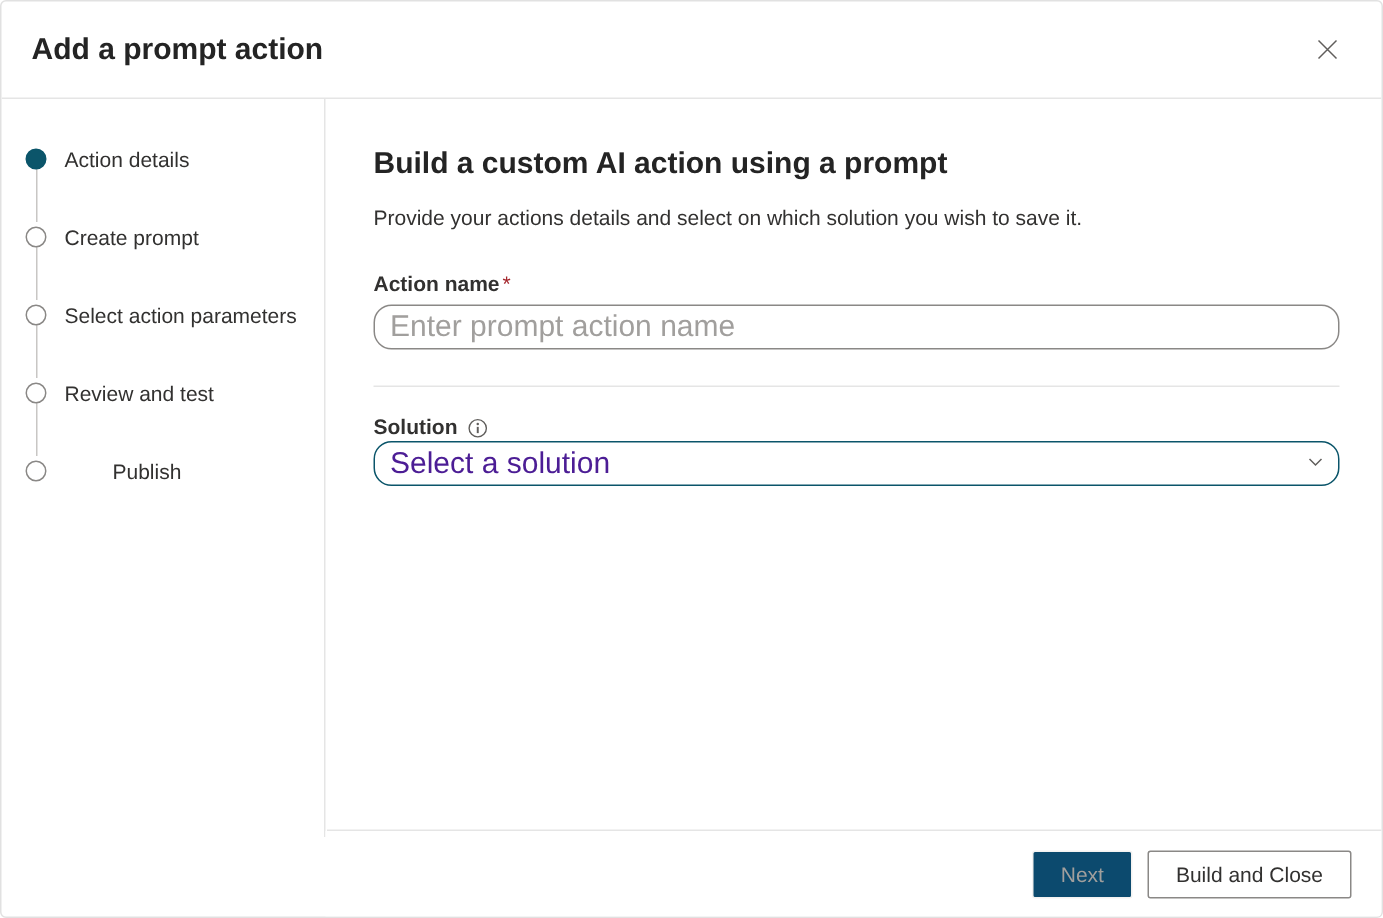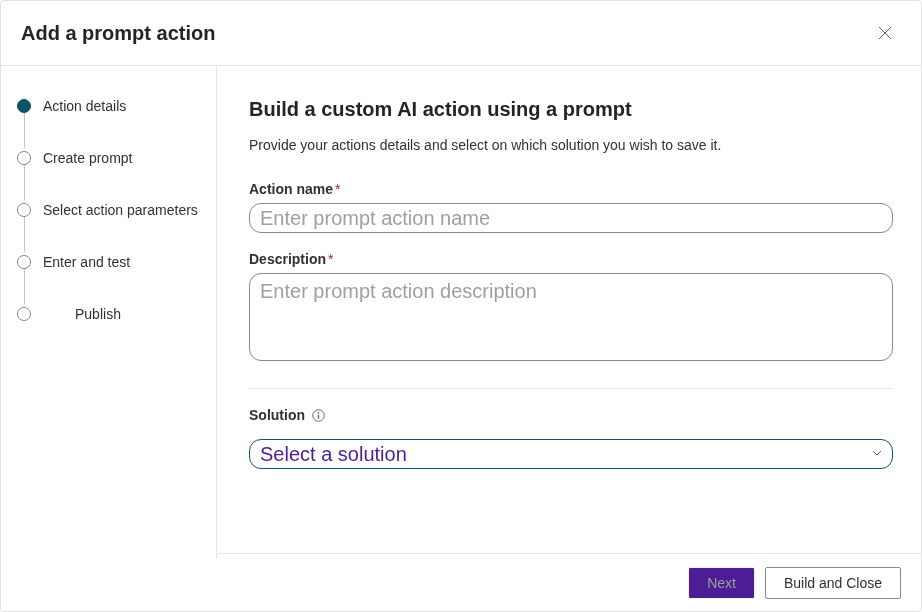--- a/index.html
+++ b/index.html
@@ -139,23 +139,23 @@
       position: absolute;
       right: 10px;
       top: 50%;
       transform: translateY(-50%);
       pointer-events: none;
       color: #605e5c;
     }
     .divider { border: none; border-top: 1px solid #e5e5e5; margin: 24px 0 18px; }
     .solution-row {
       display: flex;
-      align-items: center;
+      align-items: flex-end;
       gap: 6px;
-      margin-bottom: 16px;
+      margin-bottom: 2px;
     }
     .solution-label {
       font-size: 14px;
       font-weight: 600;
       color: #323130;
     }
     .info-icon {
       width: 14px;
       height: 14px;
       display: inline-flex;
@@ -194,21 +194,21 @@
       padding: 0 18px;
       font-size: 14px;
       font-family: inherit;
       border-radius: 2px;
       cursor: pointer;
       border: 1px solid #8a8886;
       background: #fff;
       color: #323130;
     }
     .btn.disabled {
-      background: #4c1d95;
+      background: #0c4a6e;
       color: #a19f9d;
       border-color: #f3f2f1;
       cursor: default;
       text-align: right;
     }
   </style>
 </head>
 <body>
 
 <div class="header">
@@ -234,47 +234,41 @@
         <span class="step-label">Create prompt</span>
       </li>
       <li class="step">
         <span class="step-circle"></span>
         <span class="step-line"></span>
         <span class="step-label">Select action parameters</span>
       </li>
       <li class="step">
         <span class="step-circle"></span>
         <span class="step-line"></span>
-        <span class="step-label">Enter and test</span>
+        <span class="step-label">Review and test</span>
       </li>
       <li class="step">
         <span class="step-circle"></span>
 
         <span class="step-label">Publish</span>
       </li>
     </ul>
   </nav>
 
   <main class="main">
     <h2 class="main-title">Build a custom AI action using a prompt</h2>
     <p class="main-subtitle">Provide your actions details and select on which solution you wish to save it.</p>
 
     <div class="field">
       <label class="field-label">
         <span>Action name</span><span class="required">*</span>
       </label>
       <input type="text" class="text-input" placeholder="Enter prompt action name" style="">
     </div>
 
-    <div class="field">
-      <label class="field-label">
-        <span>Description</span><span class="required">*</span>
-      </label>
-      <textarea class="textarea-input" placeholder="Enter prompt action description" style=""></textarea>
-    </div>
 
     <hr class="divider">
 
     <div class="field">
       <div class="solution-row">
         <span class="solution-label">Solution</span>
         <span class="info-icon">
           <svg width="13" height="13" viewBox="0 0 14 14">
               <circle cx="7" cy="7" r="6.2" stroke="currentColor" stroke-width="1" fill="none"></circle>
               <circle cx="7" cy="4" r="0.9" fill="currentColor"></circle>

